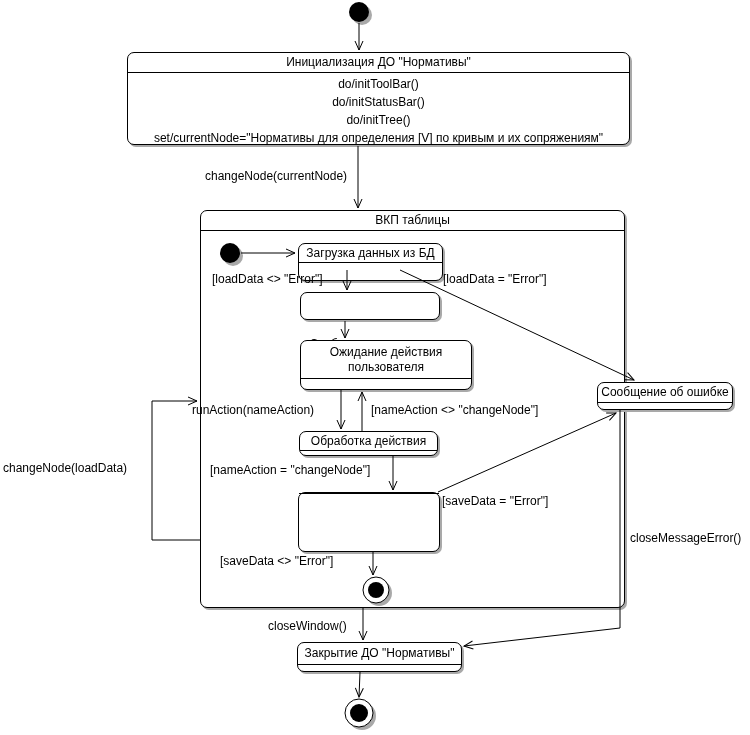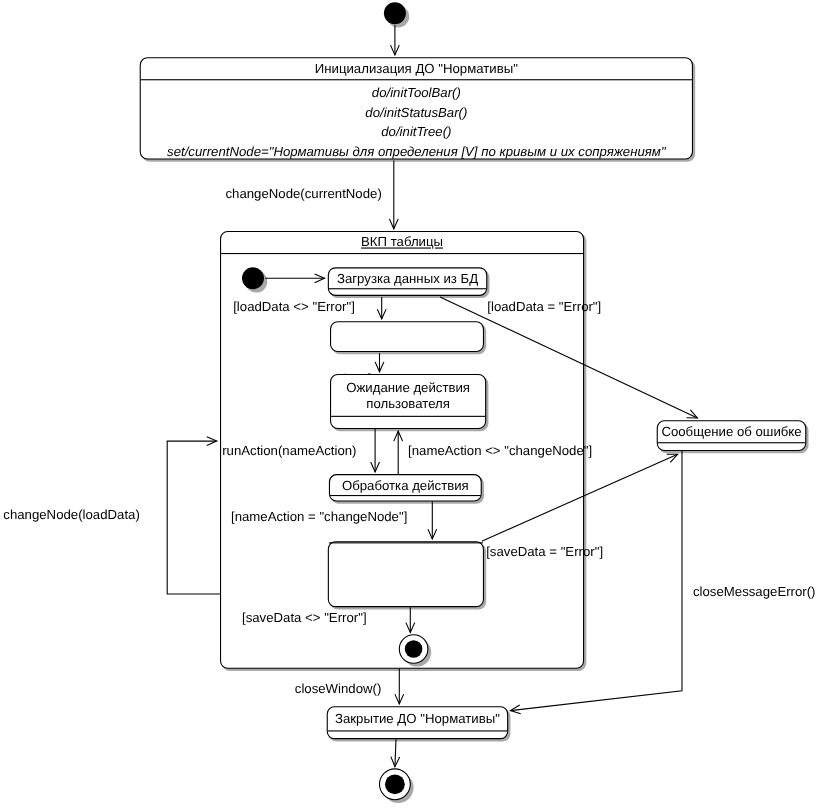--- a/index.html
+++ b/index.html
@@ -14,55 +14,55 @@
     border-radius:7px; box-shadow:2px 2px 0 #a9a9a9;
     display:flex; flex-direction:column; z-index:2;
   }
   .state .title {
     display:flex; align-items:center; justify-content:center;
     text-align:center; line-height:15px; padding:0 2px; flex:0 0 auto;
   }
   .state .compartment { border-top:1px solid #000; flex:1 1 auto; }
   .composite { z-index:1; }
   .actions { border-top:1px solid #000; flex:1 1 auto; text-align:center; padding-top:2px; }
-  .actions div { line-height:18px; white-space:nowrap;font-style:italic; }
+  .actions div { line-height:18px; white-space:nowrap; }
   .lbl { position:absolute; white-space:nowrap; z-index:3; }
   svg.wires { position:absolute; left:0; top:0; z-index:4; pointer-events:none; }
 </style>
 </head>
 <body>
 
 <div id="canvas">
 
   <div class="state" style="left:127px; top:52px; width:503px; height:93px;">
     <div class="title" style="height:19px;">Инициализация ДО "Нормативы"</div>
     <div class="actions">
       <div>do/initToolBar()</div>
       <div>do/initStatusBar()</div>
       <div>do/initTree()</div>
       <div>set/currentNode="Нормативы для определения [V] по кривым и их сопряжениям"</div>
     </div>
   </div>
 
-  <div class="state composite" style="left:200px; top:210px; width:331px; height:398px;text-decoration:underline;">
+  <div class="state composite" style="left:200px; top:210px; width:425px; height:398px;">
     <div class="title" style="height:19px;">ВКП таблицы</div>
     <div class="compartment"></div>
   </div>
 
-  <div class="state" style="left:298px; top:243px; width:145px; height:26px;">
+  <div class="state" style="left:298px; top:243px; width:145px; height:38px;">
     <div class="title" style="height:18px;">Загрузка данных из БД</div>
     <div class="compartment"></div>
   </div>
 
   <div class="state" style="left:300px; top:292px; width:140px; height:28px;">
     <div class="title" style="height:21px;margin-top:41px;">Отображение данных</div>
     <div class="compartment"></div>
   </div>
 
-  <div class="state" style="left:300px; top:340px; width:142px; height:50px;">
+  <div class="state" style="left:300px; top:340px; width:172px; height:50px;">
     <div class="title" style="height:37px;">Ожидание действия пользователя</div>
     <div class="compartment"></div>
   </div>
 
   <div class="state" style="left:299px; top:431px; width:139px; height:25px;">
     <div class="title" style="height:18px;">Обработка действия</div>
     <div class="compartment"></div>
   </div>
 
   <div class="state" style="left:298px; top:492px; width:142px; height:60px;">
@@ -75,21 +75,21 @@
   </div>
 
   <div class="state" style="left:297px; top:642px; width:165px; height:30px;">
     <div class="title" style="height:21px;">Закрытие ДО "Нормативы"</div>
     <div class="compartment"></div>
   </div>
 
   <div class="lbl" style="left:205px; top:169px;">changeNode(currentNode)</div>
   <div class="lbl" style="left:212px; top:272px;">[loadData &lt;&gt; "Error"]</div>
   <div class="lbl" style="left:443px; top:272px;">[loadData = "Error"]</div>
-  <div class="lbl" style="left:202px; top:403px;">runAction(nameAction)</div>
+  <div class="lbl" style="left:192px; top:403px;">runAction(nameAction)</div>
   <div class="lbl" style="left:371px; top:403px;">[nameAction &lt;&gt; "changeNode"]</div>
   <div class="lbl" style="left:210px; top:463px;">[nameAction = "changeNode"]</div>
   <div class="lbl" style="left:442px; top:494px;">[saveData = "Error"]</div>
   <div class="lbl" style="left:220px; top:554px;">[saveData &lt;&gt; "Error"]</div>
   <div class="lbl" style="left:3px; top:461px;">changeNode(loadData)</div>
   <div class="lbl" style="left:268px; top:619px;">closeWindow()</div>
   <div class="lbl" style="left:630px; top:531px;">closeMessageError()</div>
 
   <svg class="wires" width="750" height="735" viewBox="0 0 750 735">
     <defs>

